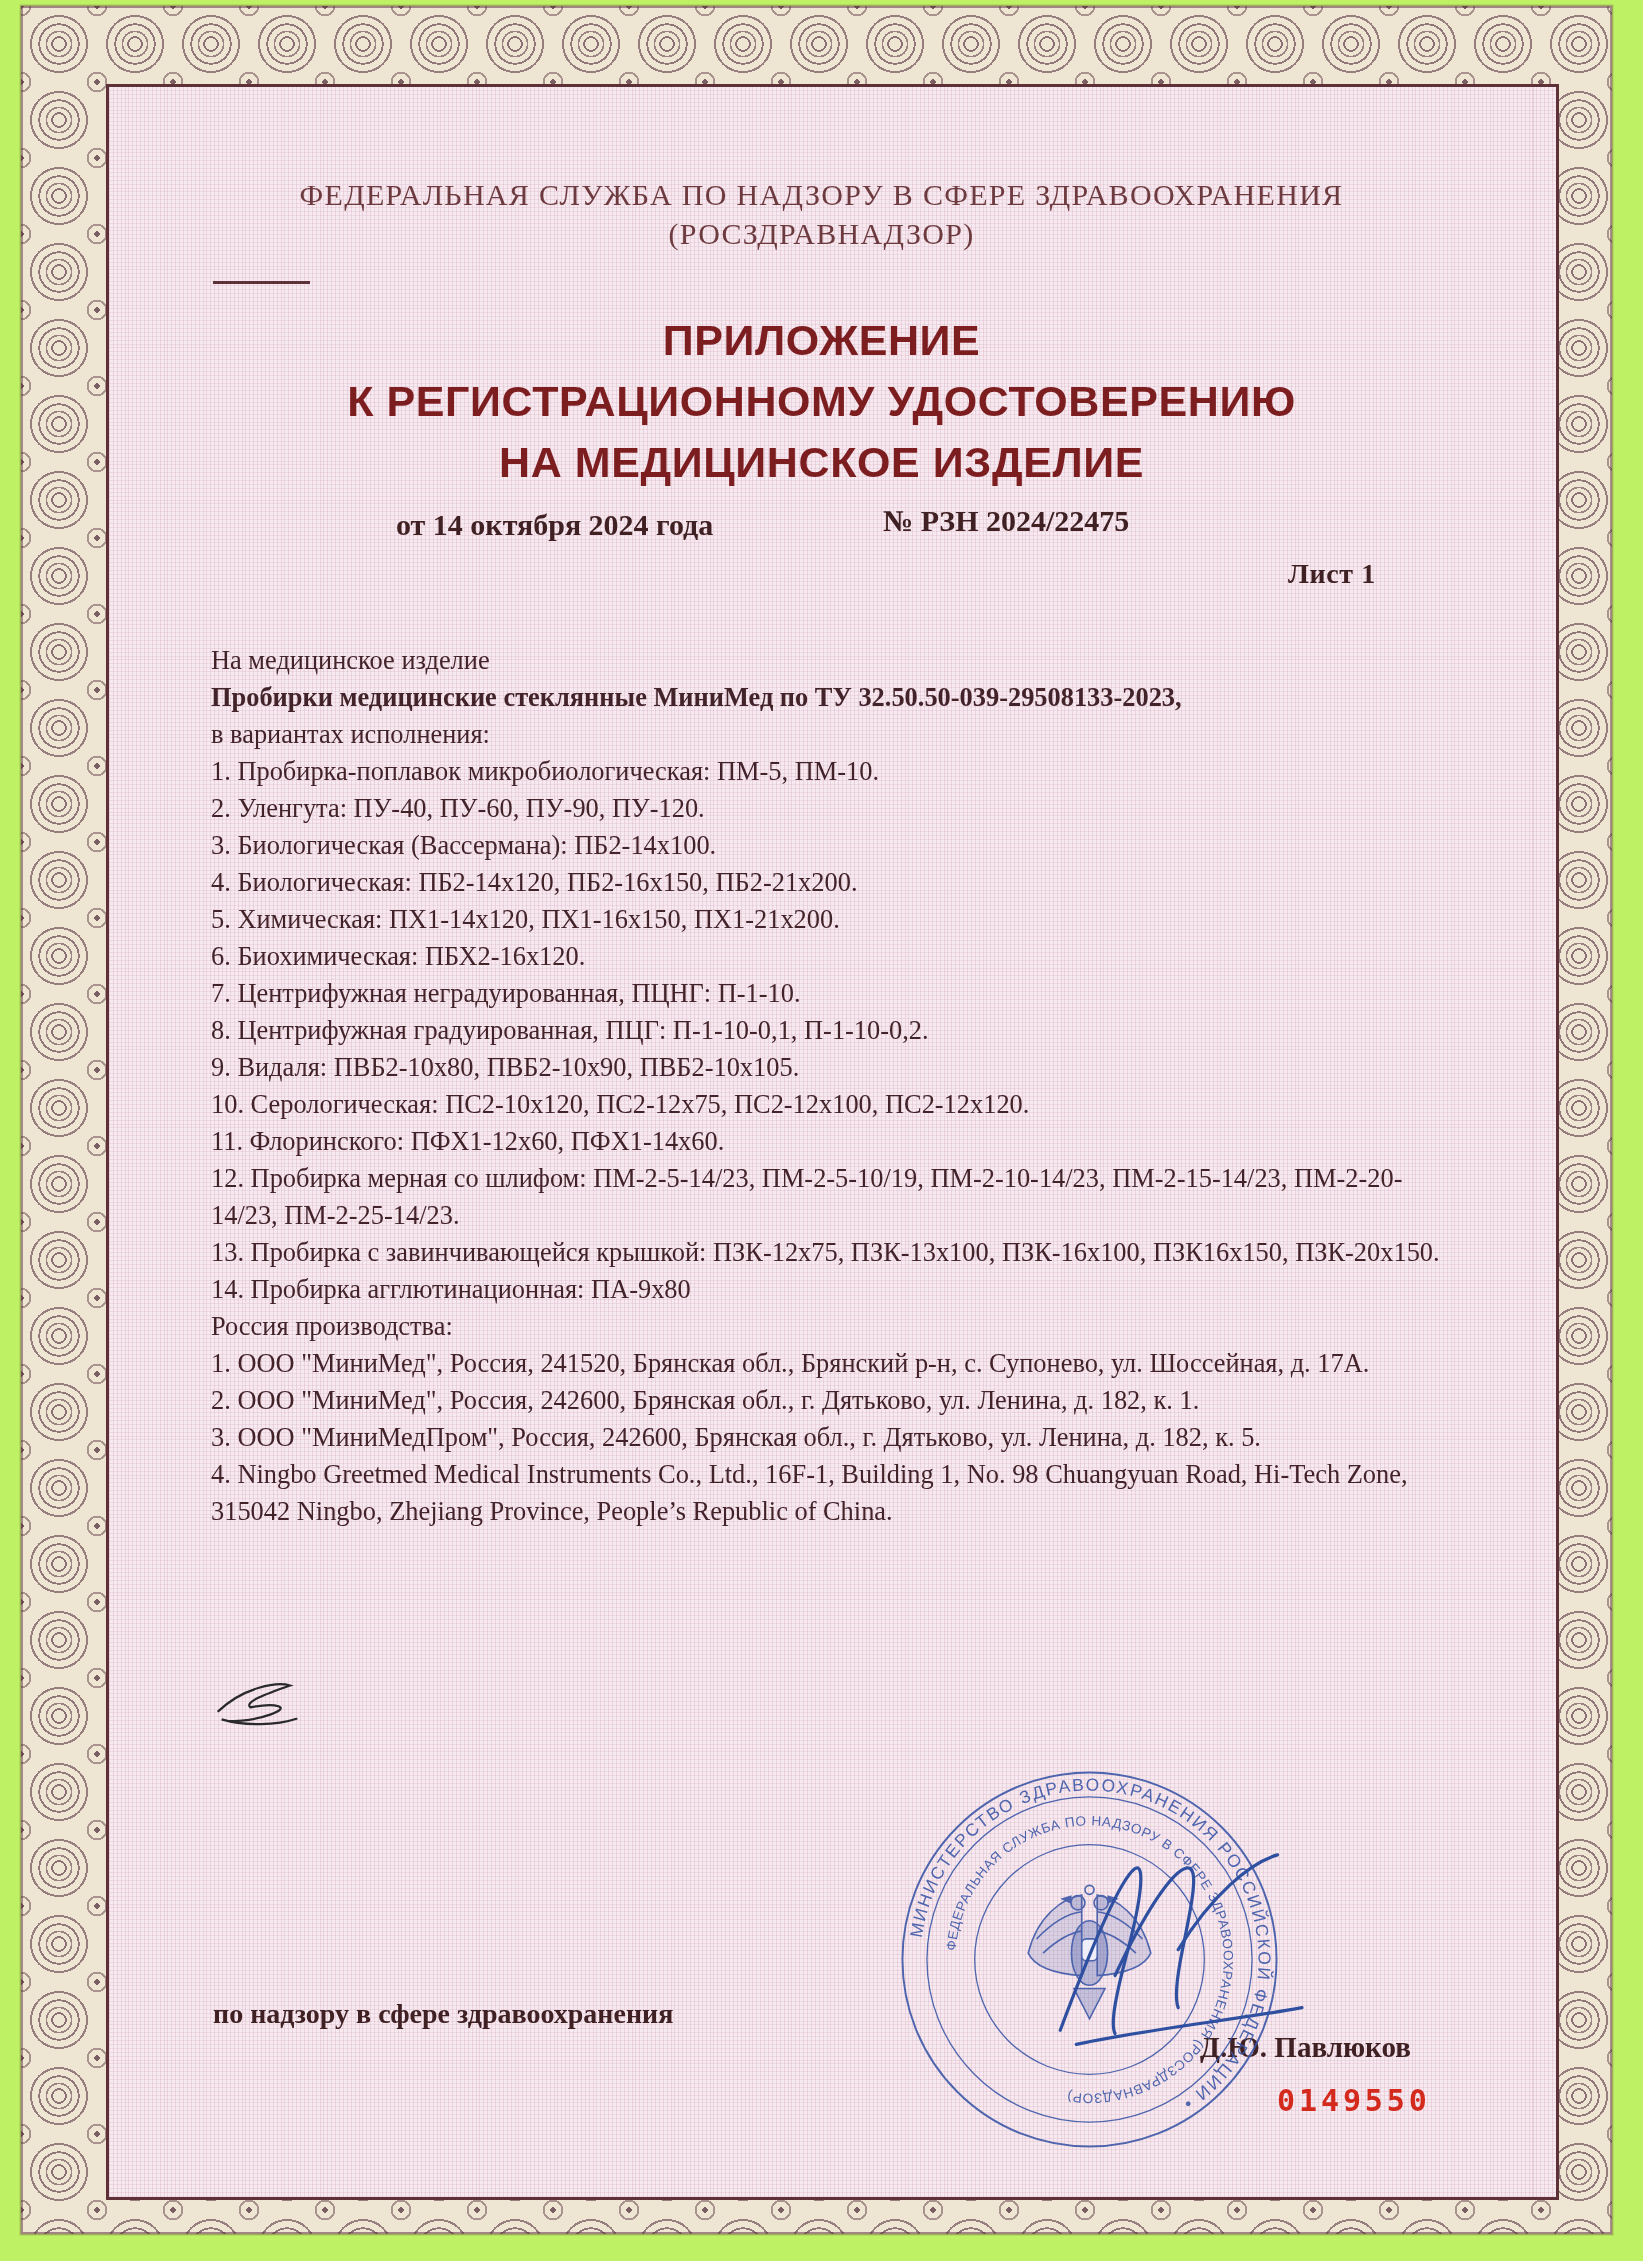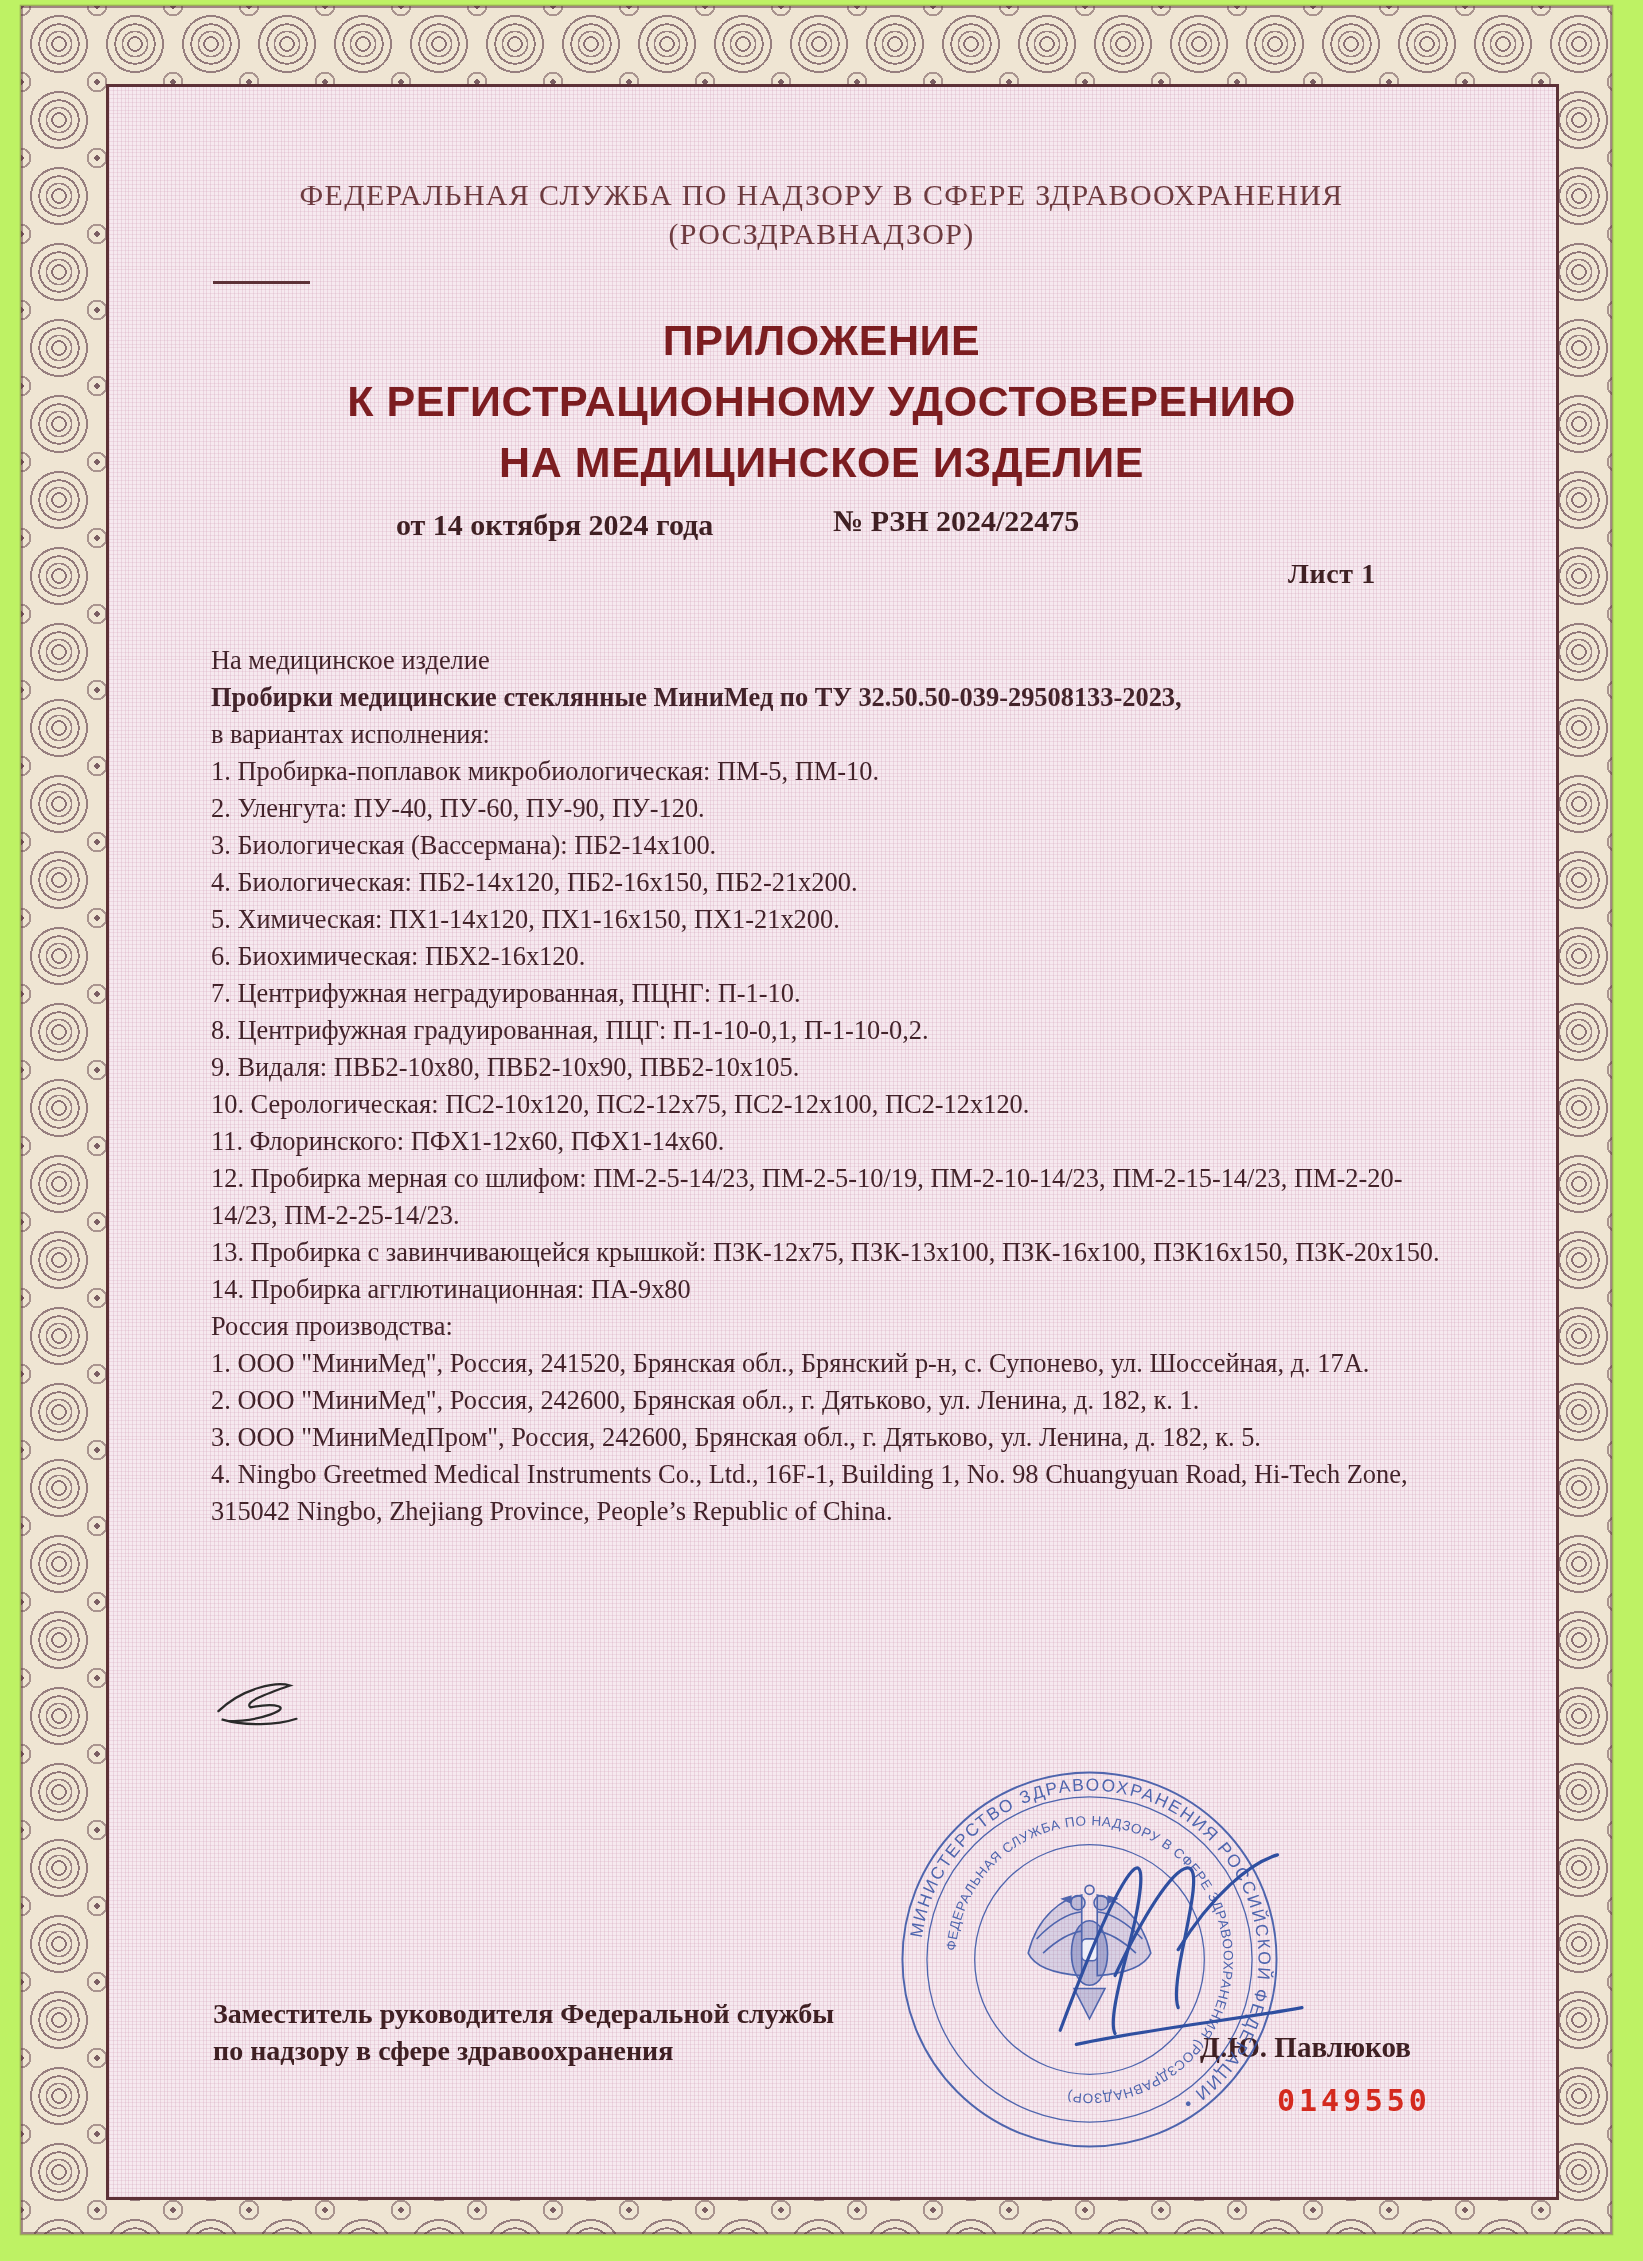--- a/index.html
+++ b/index.html
@@ -39,21 +39,21 @@
     color:#6d3b3f;font-size:30px;letter-spacing:1.3px;line-height:39px;
   }
   .dash{position:absolute;left:213px;top:281px;width:97px;height:2.6px;background:#5d3137;}
   .ttl{
     position:absolute;top:310px;left:0;right:0;text-align:center;
     font-family:"Liberation Sans", sans-serif;font-weight:bold;
     color:#7c1d20;font-size:43px;line-height:61px;letter-spacing:0.6px;
   }
   .meta{position:absolute;top:504px;left:0;width:1643px;color:#3f2023;font-weight:bold;font-size:30px;}
   .meta .date{position:absolute;left:396px;top:4px;}
-  .meta .num{position:absolute;left:833px;top:0;}
+  .meta .num{position:absolute;left:883px;top:0;}
   .sheet{position:absolute;top:558px;left:1282px;color:#3f2023;font-weight:bold;font-size:28px;letter-spacing:0.6px;margin-left:6px;}
   .bodytext{
     position:absolute;top:642px;left:211px;width:1232px;
     color:#43232a;font-size:26.4px;line-height:37px;
   }
   .bodytext p{margin:0;}
   .bold{font-weight:bold;}
   .signpos{position:absolute;top:1995px;left:213px;color:#3f2023;font-weight:bold;font-size:28px;line-height:37px;}
   .signname{position:absolute;top:2031px;left:1200px;color:#3f2023;font-weight:bold;font-size:29px;}
   .docnum{
@@ -118,21 +118,20 @@
       <p>2. ООО "МиниМед", Россия, 242600, Брянская обл., г. Дятьково, ул. Ленина, д. 182, к. 1.</p>
       <p>3. ООО "МиниМедПром", Россия, 242600, Брянская обл., г. Дятьково, ул. Ленина, д. 182, к. 5.</p>
       <p>4. Ningbo Greetmed Medical Instruments Co., Ltd., 16F-1, Building 1, No. 98 Chuangyuan Road, Hi-Tech Zone, 315042 Ningbo, Zhejiang Province, People’s Republic of China.</p>
     </div>
 
     <svg class="scribble" viewBox="0 0 170 100">
       <path d="M20,58 C60,20 112,12 132,18 C92,32 60,44 70,52 C112,44 134,52 102,63 C70,74 40,76 25,71 C62,82 112,80 142,70" fill="none" stroke="#2a2a2a" stroke-width="3.5" stroke-linecap="round"></path>
     </svg>
 
     <div class="signpos">
-      <div>Заместитель руководителя Федеральной службы</div>
       <div>по надзору в сфере здравоохранения</div>
     </div>
 
     <div class="signname">Д.Ю. Павлюков</div>
     <div class="docnum">0149550</div>
   </div>
 
   <svg class="stamp" viewBox="0 0 600 600">
     <g fill="none" stroke="#3854a6">
       <circle cx="300" cy="300" r="290" stroke-width="3"></circle>

